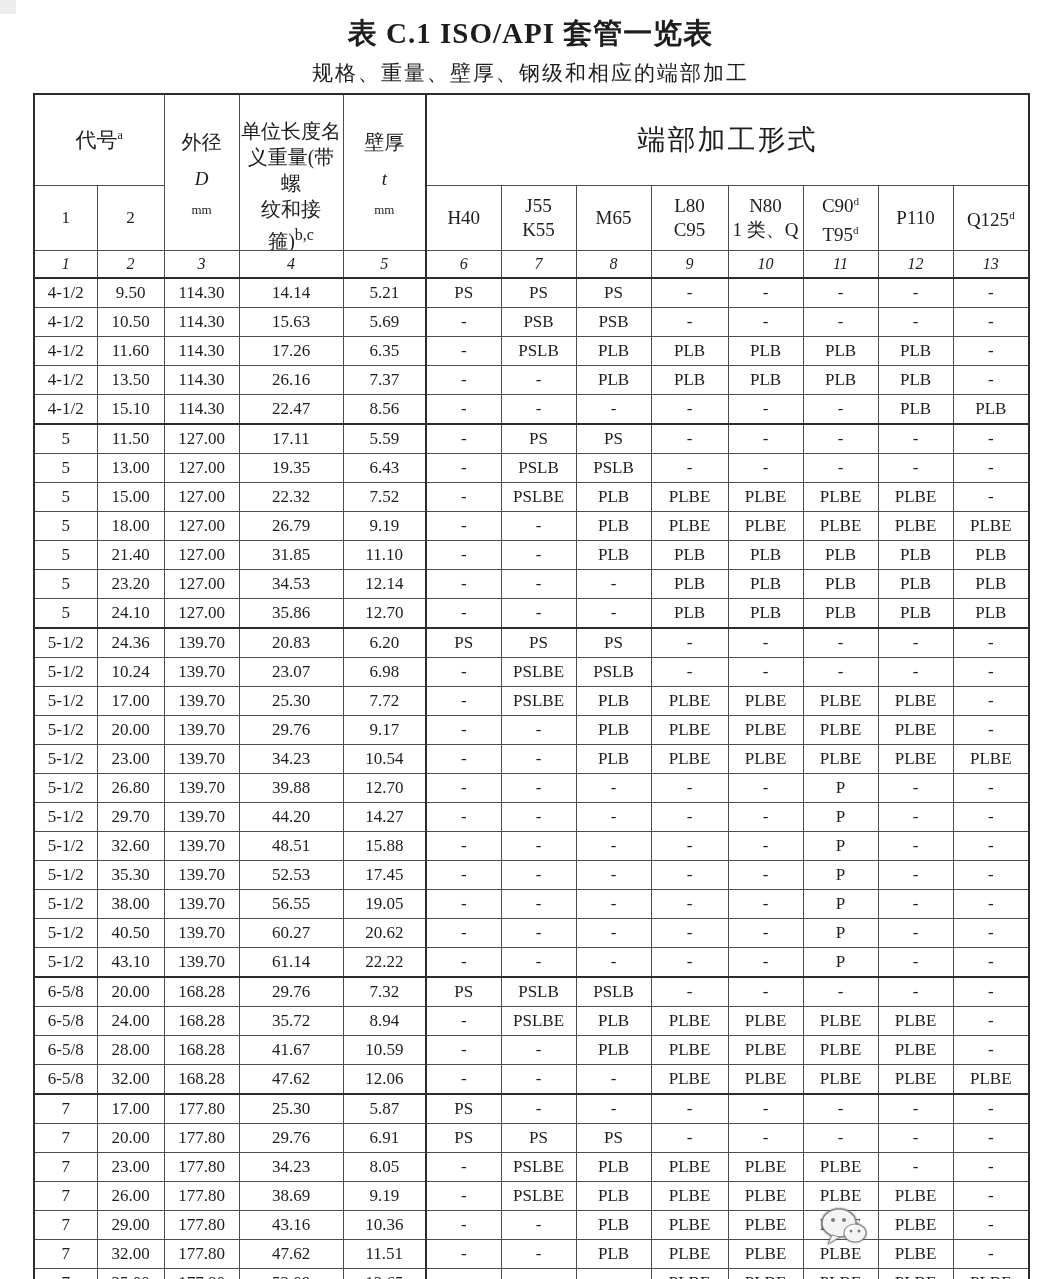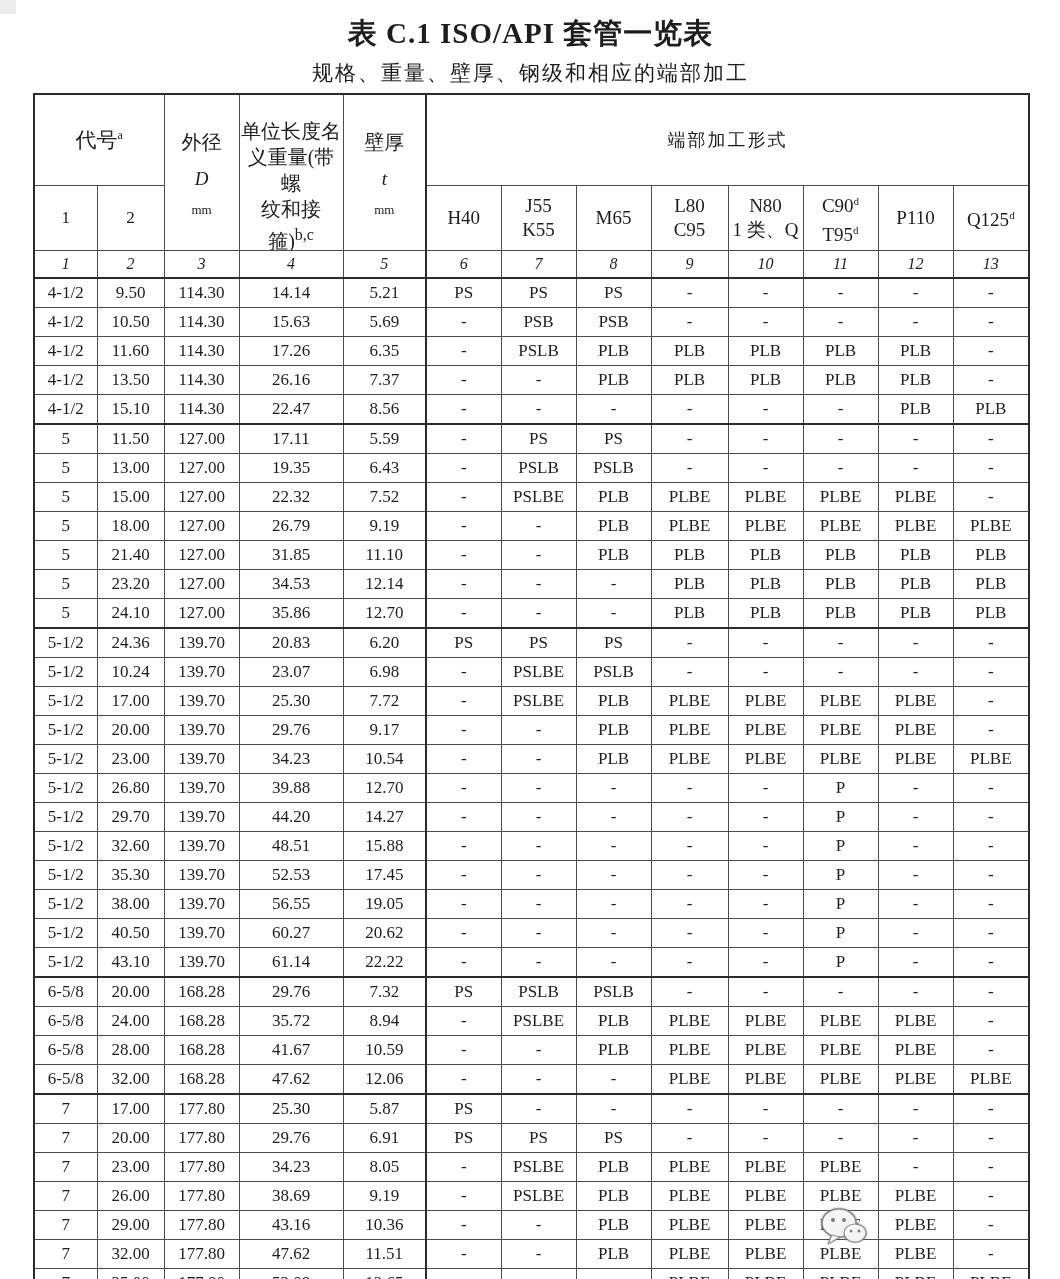--- a/index.html
+++ b/index.html
@@ -21,21 +21,21 @@
     margin:6px 0 0 33px;border-collapse:collapse;table-layout:fixed;width:995px;
     border:2px solid #2c2c2c;
   }
   th,td{
     border:1px solid #4d4d4d;text-align:center;vertical-align:middle;
     padding:0;font-weight:normal;color:#1d1d1d;overflow:hidden;
   }
   thead{border-bottom:2px solid #2c2c2c;}
   tbody{border-top:2px solid #2c2c2c;}
   .sec{border-left:2px solid #2c2c2c;}
-  .r1 .endfinish{height:90px;font-size:18px;letter-spacing:2px;}
+  .r1 .endfinish{height:90px;font-size:28px;letter-spacing:2px;}
   .daihao{font-size:21px;}
   .daihao sup{font-size:12px;}
   .stackbox{height:110px;display:flex;flex-direction:column;}
   .stackbox .lbl{flex:1;display:flex;flex-direction:column;align-items:center;justify-content:center;font-size:20px;line-height:26px;}
   .stackbox .lbl sup{font-size:16px;vertical-align:super;}
   .stackbox .sym{height:30px;line-height:26px;font-style:italic;font-size:19px;}
   .stackbox .unit{height:32px;line-height:28px;font-size:13px;}
   .r2 .grade{height:64px;font-size:19px;line-height:24px;}
   .r2 .grade sup{font-size:11px;}
   .r3 th{height:32px;font-size:17px;}

